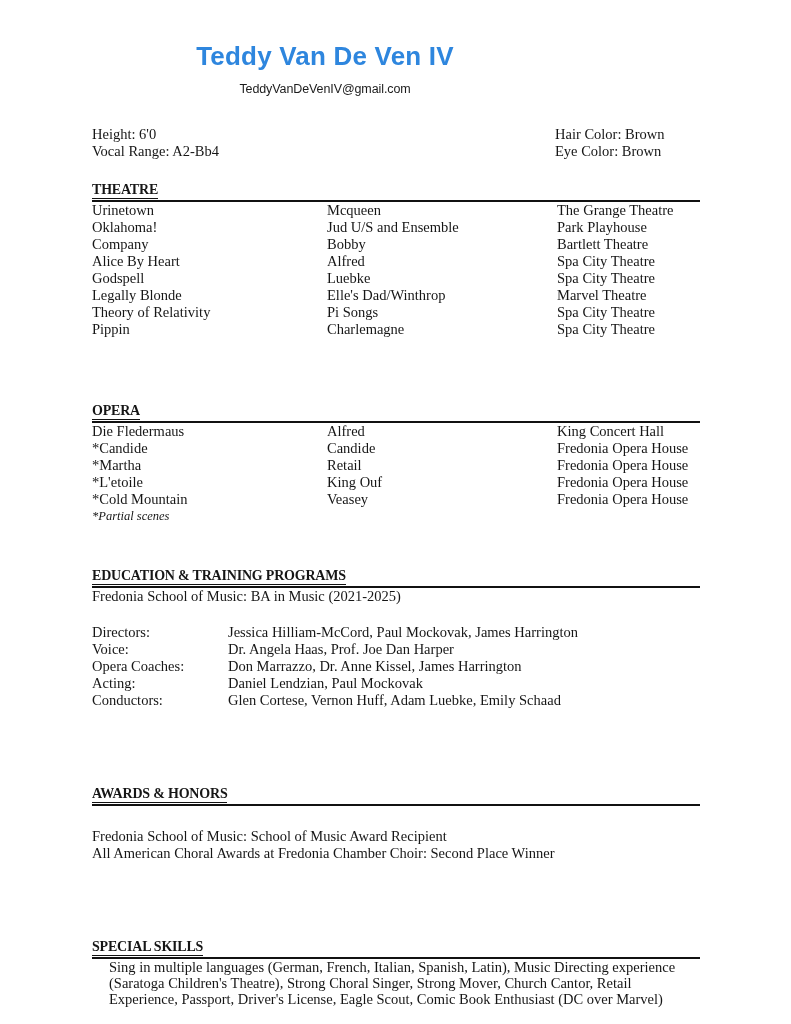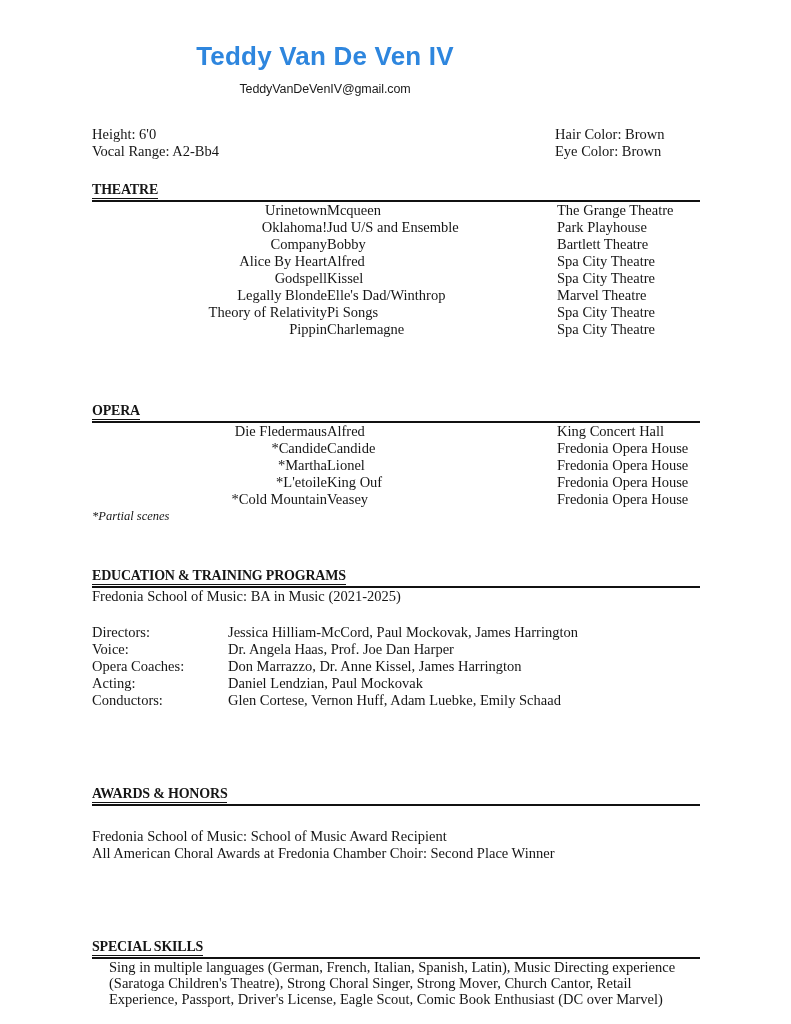--- a/index.html
+++ b/index.html
@@ -92,21 +92,21 @@
   }
 
   
   .credits {
     font-size: 14.5px;
     line-height: 17px;
   }
   .credit-row {
     display: flex;
   }
-  .col-show  { width: 235px; flex: 0 0 235px; text-align: right; }
+  .col-show  { width: 235px; flex: 0 0 235px; }
   .col-role  { width: 230px; flex: 0 0 230px; }
   .col-venue { flex: 1 1 auto; }
 
   .note {
     font-size: 12.5px;
     font-style: italic;
     line-height: 16px;
   }
 
   
@@ -181,21 +181,21 @@
         <div class="col-role">Bobby</div>
         <div class="col-venue">Bartlett Theatre</div>
       </div>
       <div class="credit-row">
         <div class="col-show">Alice By Heart</div>
         <div class="col-role">Alfred</div>
         <div class="col-venue">Spa City Theatre</div>
       </div>
       <div class="credit-row">
         <div class="col-show">Godspell</div>
-        <div class="col-role">Kissel</div>
+        <div class="col-role">Luebke</div>
         <div class="col-venue">Spa City Theatre</div>
       </div>
       <div class="credit-row">
         <div class="col-show">Legally Blonde</div>
         <div class="col-role">Elle's Dad/Winthrop</div>
         <div class="col-venue">Marvel Theatre</div>
       </div>
       <div class="credit-row">
         <div class="col-show">Theory of Relativity</div>
         <div class="col-role">Pi Songs</div>
@@ -221,21 +221,21 @@
         <div class="col-role">Alfred</div>
         <div class="col-venue">King Concert Hall</div>
       </div>
       <div class="credit-row">
         <div class="col-show">*Candide</div>
         <div class="col-role">Candide</div>
         <div class="col-venue">Fredonia Opera House</div>
       </div>
       <div class="credit-row">
         <div class="col-show">*Martha</div>
-        <div class="col-role">Lionel</div>
+        <div class="col-role">Retail</div>
         <div class="col-venue">Fredonia Opera House</div>
       </div>
       <div class="credit-row">
         <div class="col-show">*L'etoile</div>
         <div class="col-role">King Ouf</div>
         <div class="col-venue">Fredonia Opera House</div>
       </div>
       <div class="credit-row">
         <div class="col-show">*Cold Mountain</div>
         <div class="col-role">Veasey</div>

